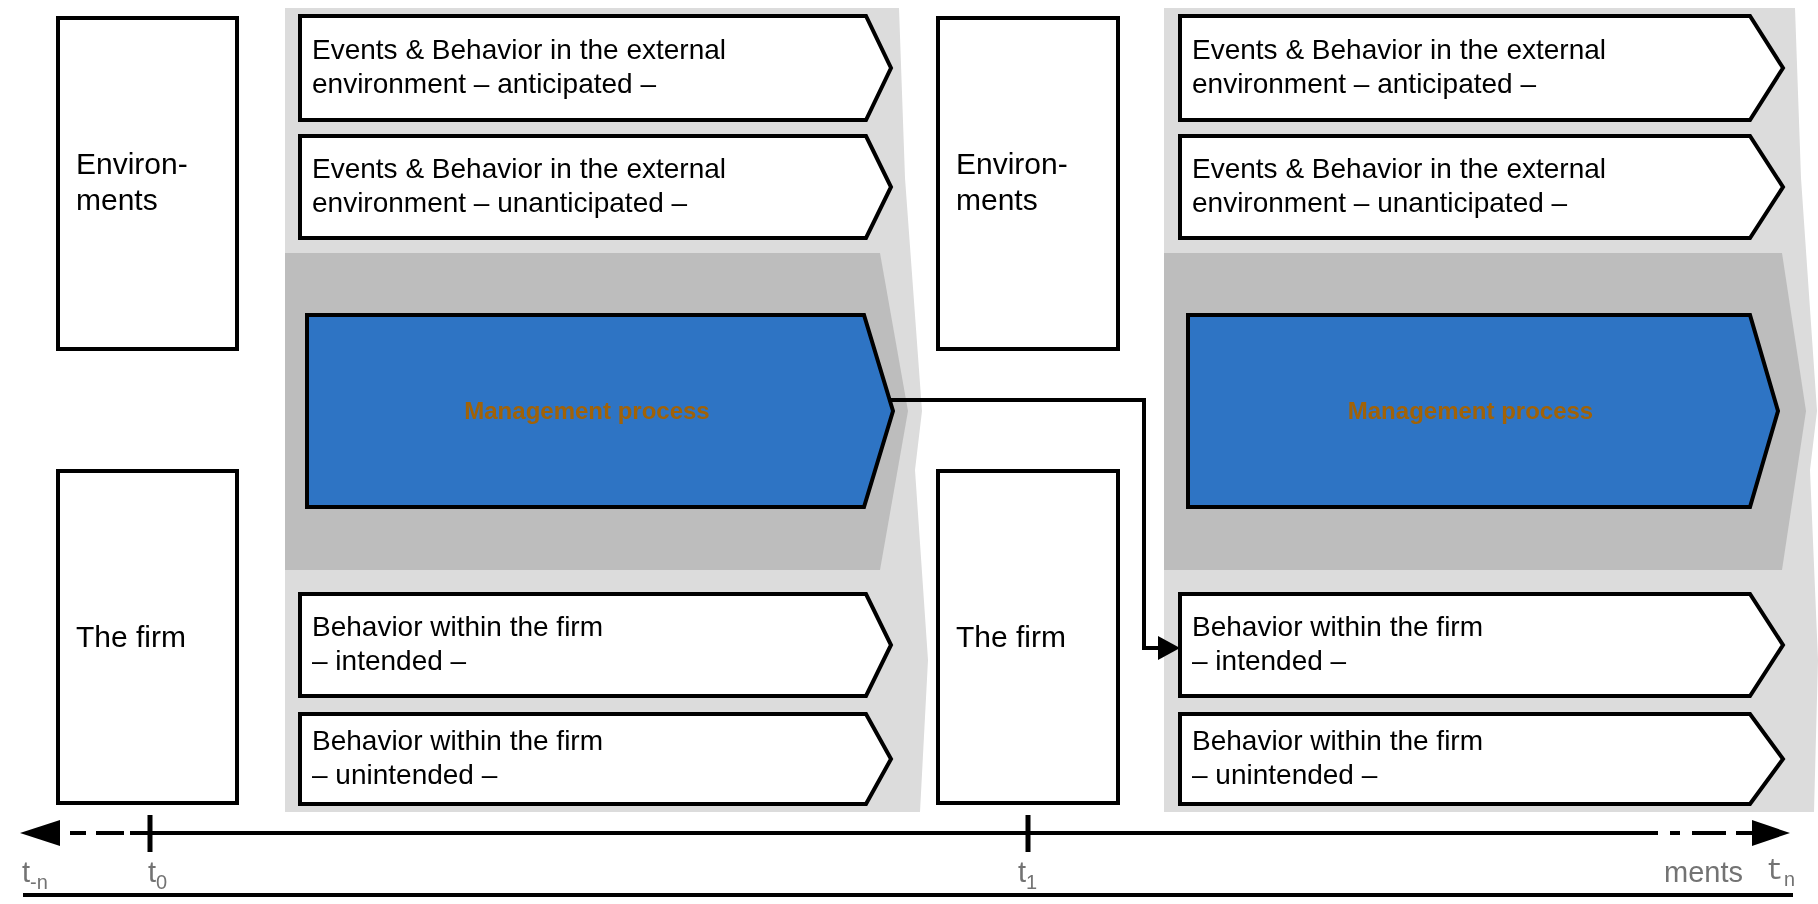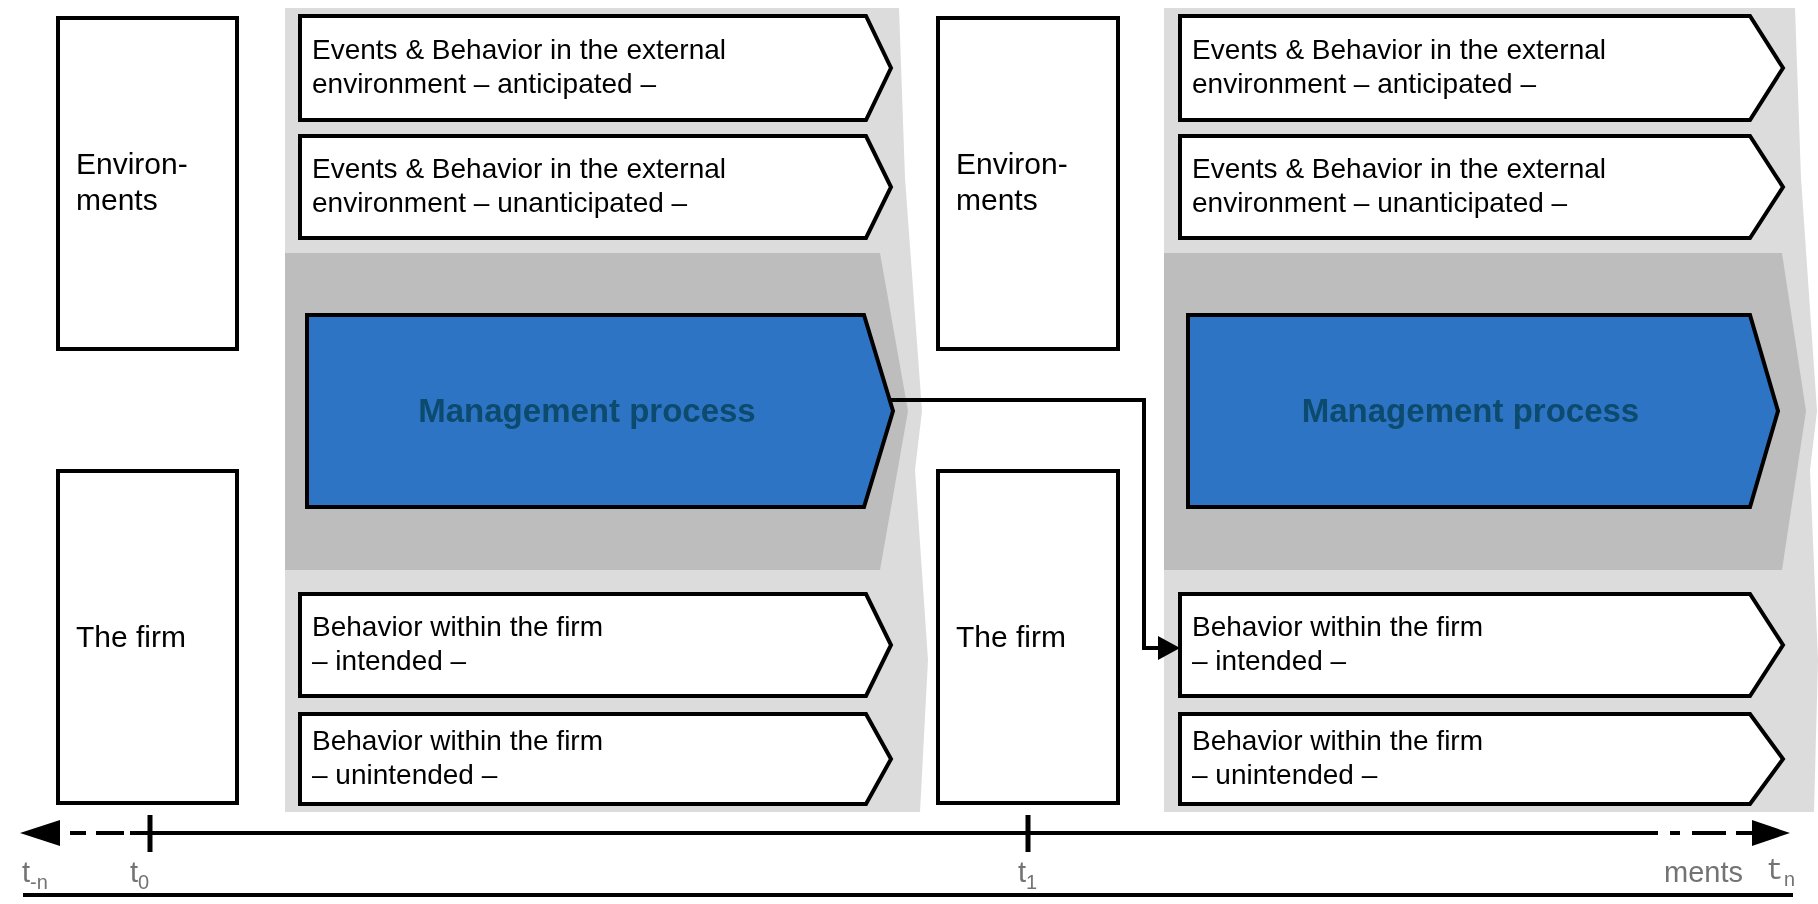--- a/index.html
+++ b/index.html
@@ -13,21 +13,21 @@
   }
   .stage svg{position:absolute;left:0;top:0;}
   .txt{position:absolute;color:#000;}
   .banner-text{font-size:28px;line-height:34px;white-space:nowrap;}
   .banner-text span{display:block;}
   .box-label{font-size:30px;line-height:36px;}
   .box-label span{display:block;}
   .mgmt-label{
     position:absolute;
     display:flex;align-items:center;justify-content:center;
-    font-size:33px;font-weight:bold;color:#0c4a6e;
+    font-size:24px;font-weight:bold;color:#a16207;
     white-space:nowrap;
   }
   .tlabel{position:absolute;font-size:29px;line-height:34px;color:#737373;white-space:nowrap;}
   .tsub{font-size:20px;position:relative;top:7px;}
 </style>
 </head>
 <body>
 
 <div class="stage">
 
@@ -124,21 +124,21 @@
     <span>Behavior within the firm</span>
     <span>– unintended –</span>
   </div>
 
   <div class="mgmt-label" style="left:307px;top:315px;width:560px;height:192px;">Management process</div>
   <div class="mgmt-label" style="left:1188px;top:315px;width:565px;height:192px;">Management process</div>
 
   <div class="tlabel" style="left:22px;top:855px;">
     <span>t</span><span class="tsub">-n</span>
   </div>
-  <div class="tlabel" style="left:130px;top:855px;">
+  <div class="tlabel" style="left:148px;top:855px;">
     <span>t</span><span class="tsub">0</span>
   </div>
   <div class="tlabel" style="left:1018px;top:855px;">
     <span>t</span><span class="tsub">1</span>
   </div>
   <div class="tlabel" style="left:1664px;top:855px;">
     <span>ments</span>
   </div>
   <div class="tlabel" style="left:1766px;top:855px;font-family:Liberation Mono, monospace;">
     <span>t</span><span class="tsub">n</span>

